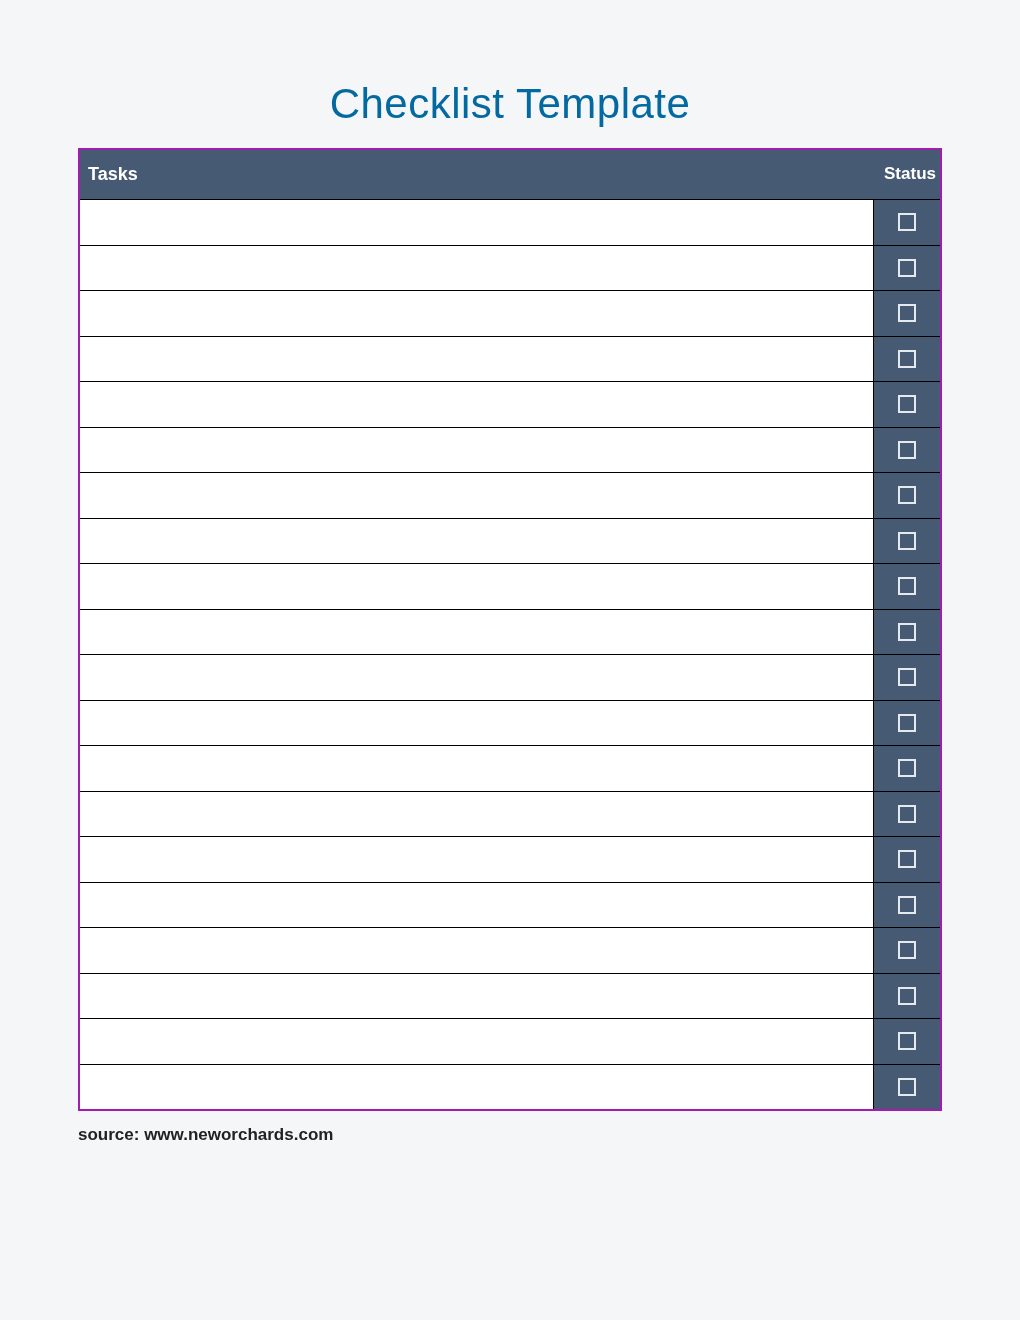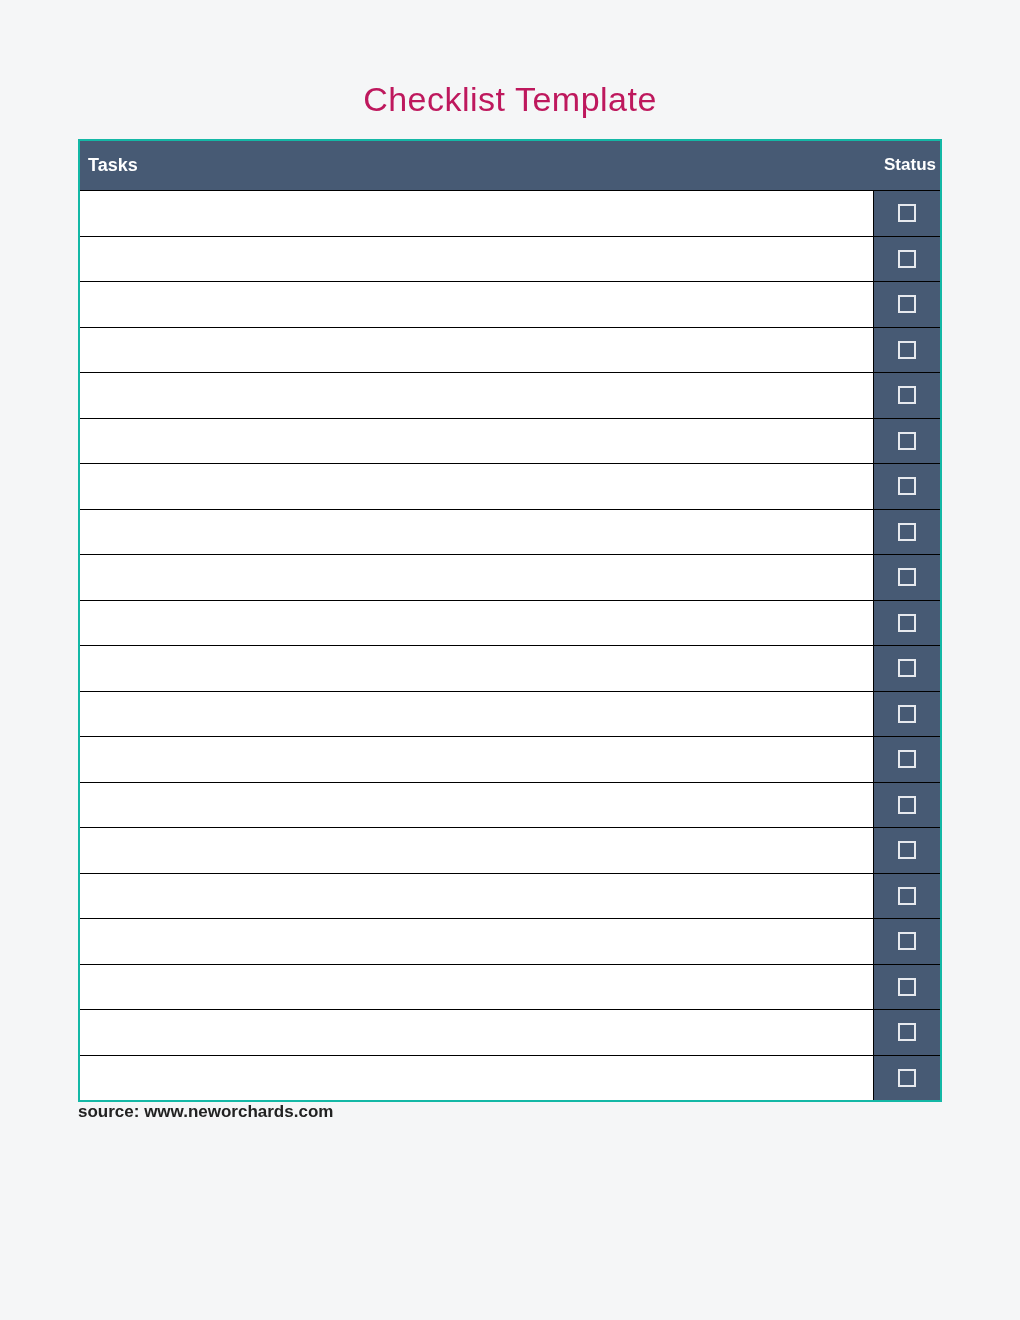--- a/index.html
+++ b/index.html
@@ -5,28 +5,28 @@
   * { box-sizing: border-box; margin: 0; padding: 0; }
   body {
     background: #f5f6f7;
     width: 1020px;
     height: 1320px;
     font-family: -apple-system, BlinkMacSystemFont, "Segoe UI", Arial, sans-serif;
     padding: 80px 78px 40px 78px;
   }
   .title {
     text-align: center;
-    font-size: 34px;
+    font-size: 42px;
     font-weight: 400;
-    color: #be185d;
+    color: #0369a1;
     margin-bottom: 20px;
     letter-spacing: 0.5px;
   }
   .checklist {
-    border: 2px solid #14b8a6;
+    border: 2px solid #a21caf;
     border-collapse: collapse;
     width: 100%;
   }
   .header-row {
     display: flex;
     background: #475a74;
     color: #fff;
   }
   .header-tasks {
     flex: 1;
@@ -61,20 +61,21 @@
     align-items: center;
     justify-content: center;
   }
   .checkbox {
     width: 18px;
     height: 18px;
     border: 2.5px solid #e6e9ee;
     background: transparent;
   }
   .source {
+    margin-top: 14px;
     font-size: 17px;
     font-weight: 700;
     color: #222;
   }
 </style>
 </head>
 <body>
 
 <h1 class="title">Checklist Template</h1>
 

